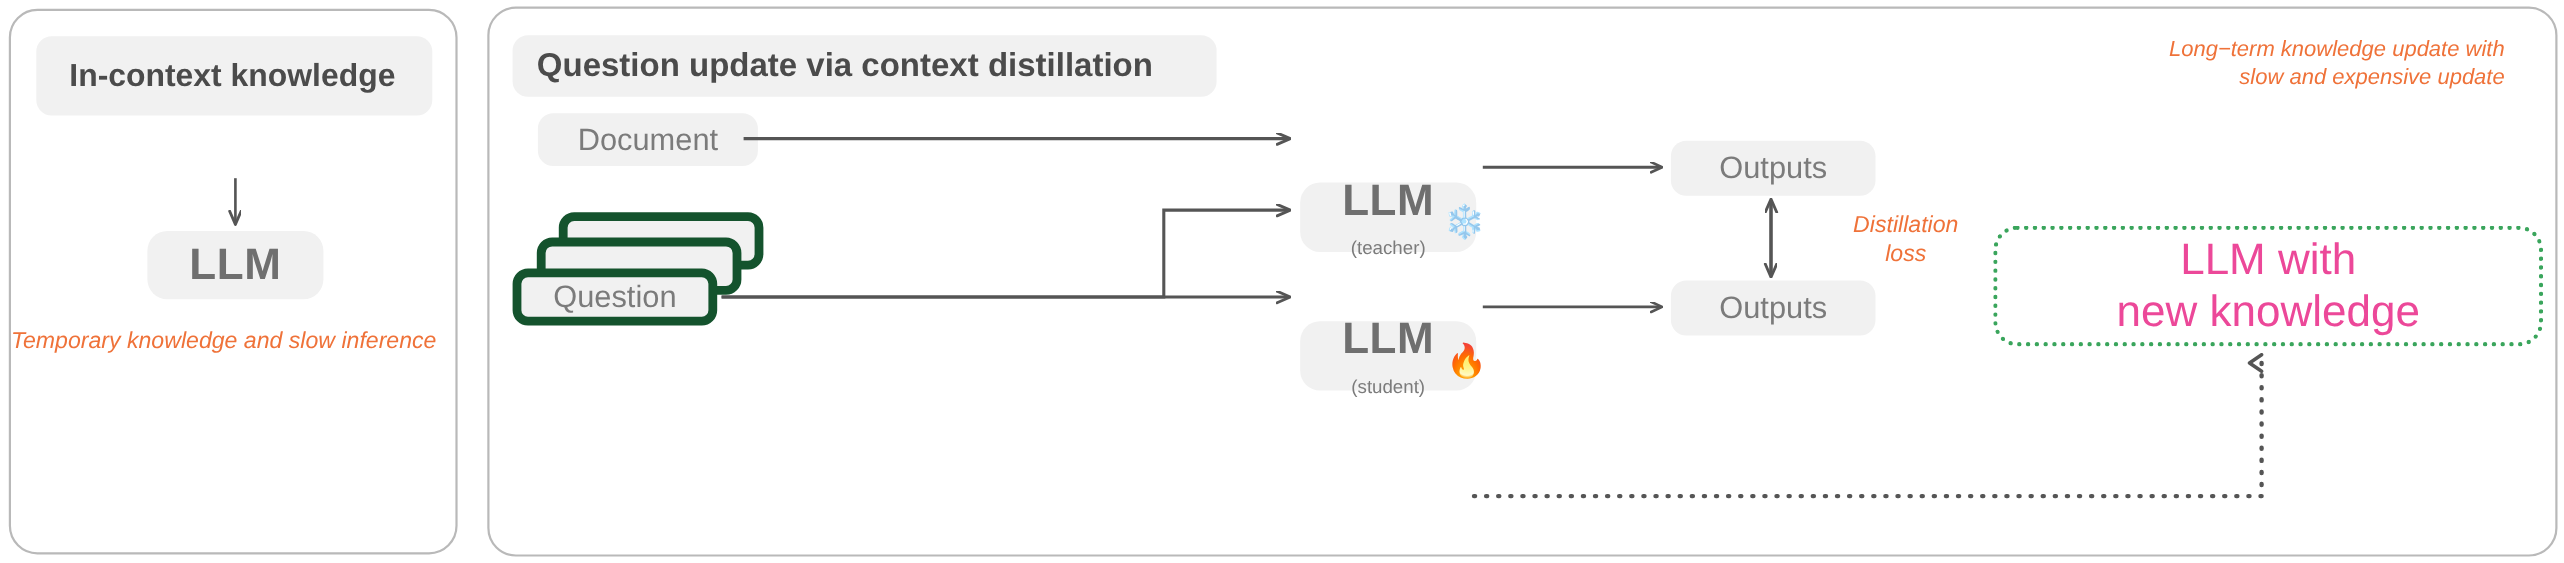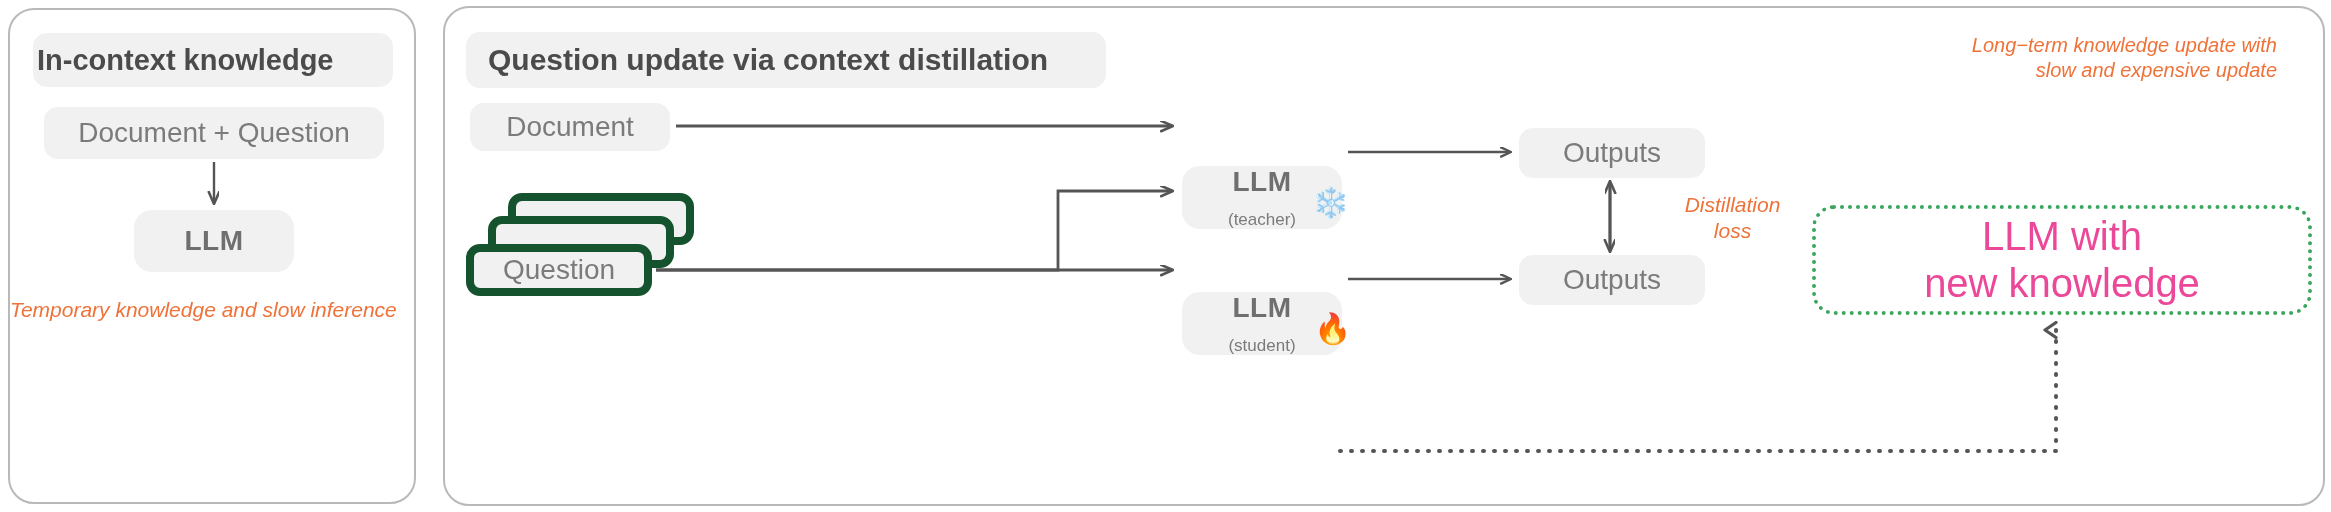--- a/index.html
+++ b/index.html
@@ -15,63 +15,62 @@
         display:flex;align-items:center;justify-content:center;color:#7b7b7b;font-weight:400;}
   .chip.hdr{color:#4b4b4b;font-weight:700;justify-content:flex-start;}
 
   .cap{position:absolute;color:#ef7239;font-style:italic;font-weight:400;line-height:1.25;}
 
   svg.wire{position:absolute;left:0;top:0;width:2331px;height:512px;overflow:visible;pointer-events:none;}
 
   .llmbox{position:absolute;background:#f1f1f1;border-radius:18px;box-sizing:border-box;}
   .llmbox .row{display:flex;align-items:center;justify-content:center;gap:10px;height:100%;
                flex-direction:column;position:relative;}
-  .llm-main{font-size:28px;font-weight:700;color:#6f6f6f;letter-spacing:.5px;line-height:1;}
+  .llm-main{font-size:40px;font-weight:700;color:#6f6f6f;letter-spacing:.5px;line-height:1;}
   .llm-sub{font-size:17px;color:#7b7b7b;line-height:1;margin-top:5px;}
   .emoji{position:absolute;font-size:30px;line-height:1;}
 
   #green-box{position:absolute;border:4px dotted #3aa55c;border-radius:22px;box-sizing:border-box;
              display:flex;align-items:center;justify-content:center;text-align:center;
              color:#ec4899;font-size:40px;line-height:1.18;}
 
   .qstack .qcard{position:absolute;background:#f1f1f1;border-radius:14px;box-sizing:border-box;
                  border:8px solid #14532d;display:flex;align-items:center;justify-content:center;
                  color:#7b7b7b;}
 </style>
 </head>
 <body>
 
 <div id="stage">
 
   <div class="panel" id="panel-left">
   </div>
 
-  <div class="chip hdr" style="left:33px;top:33px;width:360px;height:54px;font-size:29px;padding-left:4px;">In-context knowledge</div>
+  <div class="chip hdr" style="left:33px;top:33px;width:360px;height:72px;font-size:29px;padding-left:30px;">In-context knowledge</div>
 
-  <div class="chip" style="left:44px;top:107px;width:340px;height:52px;font-size:28px;">Document + Question</div>
 
   <div class="llmbox" style="left:134px;top:210px;width:160px;height:62px;">
     <div class="row">
       <span class="llm-main">LLM</span>
     </div>
   </div>
 
   <div class="cap" style="left:10px;top:297px;width:400px;text-align:left;font-size:21px;">Temporary knowledge and slow inference</div>
 
   <div class="panel" id="panel-right">
   </div>
 
   <div class="chip hdr" style="left:466px;top:32px;width:640px;height:56px;font-size:30px;padding-left:22px;">Question update via context distillation</div>
 
   <div class="cap" style="left:1785px;top:33px;width:492px;text-align:right;font-size:20px;">
     <div>Long−term knowledge update with</div>
     <div>slow and expensive update</div>
   </div>
 
-  <div class="chip" style="left:470px;top:103px;width:200px;height:48px;font-size:28px;">Document</div>
+  <div class="chip" style="left:489px;top:103px;width:200px;height:48px;font-size:28px;">Document</div>
 
   <div class="qstack">
     <div class="qcard" style="left:508px;top:193px;width:186px;height:52px;font-size:28px;"></div>
     <div class="qcard" style="left:488px;top:216px;width:186px;height:52px;font-size:28px;"></div>
     <div class="qcard" style="left:466px;top:244px;width:186px;height:52px;font-size:28px;">Question</div>
   </div>
 
   <div class="llmbox" style="left:1182px;top:166px;width:160px;height:63px;">
     <div class="row">
       <span class="llm-main">LLM</span>

